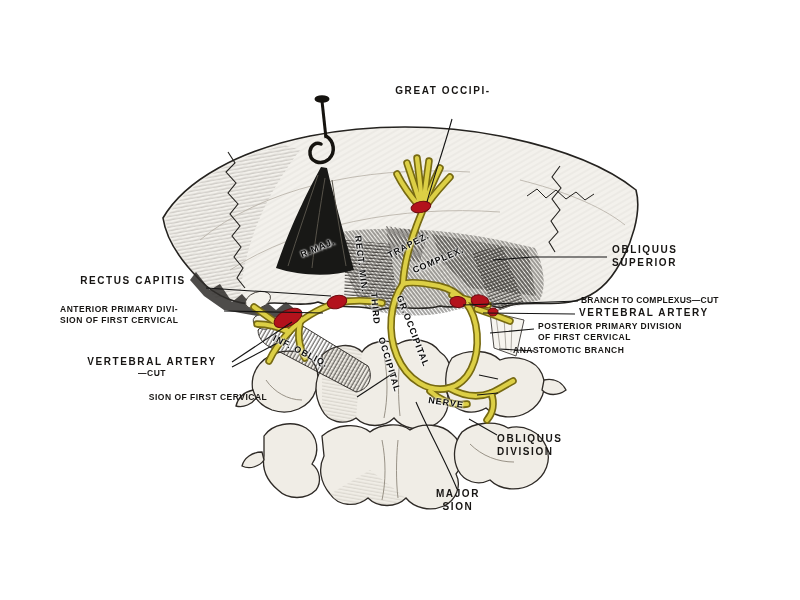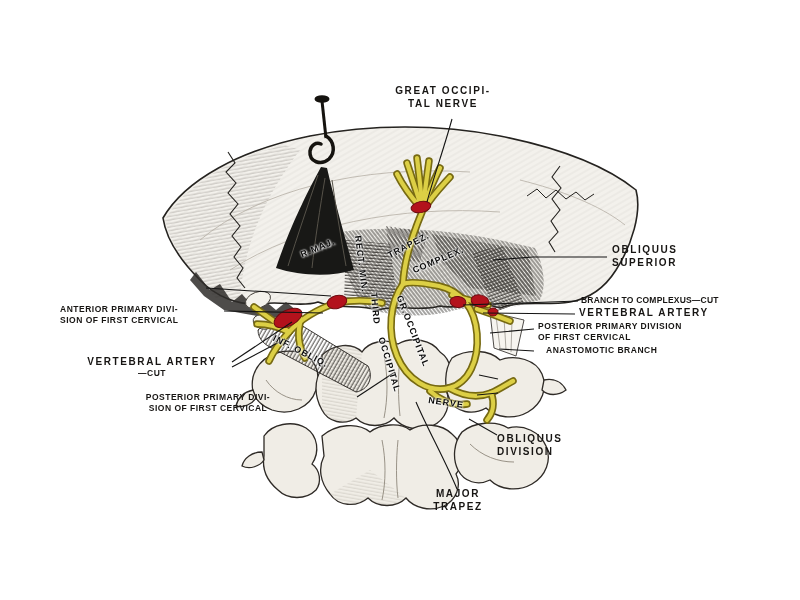--- a/index.html
+++ b/index.html
@@ -222,65 +222,64 @@
     <path d="M 206,288 L 331,296"></path>
     <path d="M 224,311 L 323,313"></path>
     <path d="M 232,362 L 292,322"></path>
     <path d="M 232,367 L 285,339"></path>
     <path d="M 357,397 L 395,372"></path>
   </g>
 </svg>
 
 <div class="lbl big center" style="left:368px;top:84px;width:150px">
   <div>GREAT OCCIPI-</div>
-  <div>TAL NERVE</div>
 </div>
 
 <div class="lbl big" style="left:612px;top:243px">
   <div>OBLIQUUS</div>
   <div>SUPERIOR</div>
 </div>
 
 <div class="lbl small xs" style="left:581px;top:295px">BRANCH TO COMPLEXUS—CUT</div>
 
 <div class="lbl big" style="left:579px;top:306px">VERTEBRAL ARTERY</div>
 
 <div class="lbl small" style="left:538px;top:321px">
   <div>POSTERIOR PRIMARY DIVISION</div>
   <div>OF FIRST CERVICAL</div>
 </div>
 
-<div class="lbl small" style="left:546px;top:345px">ANASTOMOTIC BRANCH</div>
+<div class="lbl small" style="left:513px;top:345px">ANASTOMOTIC BRANCH</div>
 
 
 <div class="lbl big" style="left:497px;top:432px">
   <div>OBLIQUUS</div>
   <div>DIVISION</div>
 </div>
 
 <div class="lbl big center" style="left:412px;top:487px;width:92px">
   <div>MAJOR</div>
-  <div>TRAPEZ</div>
+  <div>SION</div>
 </div>
 
 <div class="lbl big center" style="left:58px;top:274px;width:150px">
+  <div>RECTUS CAPITIS</div>
 </div>
 
 <div class="lbl small" style="left:60px;top:304px">
   <div>ANTERIOR PRIMARY DIVI-</div>
   <div>SION OF FIRST CERVICAL</div>
 </div>
 
 <div class="lbl center" style="left:72px;top:355px;width:160px">
   <div class="big">VERTEBRAL ARTERY</div>
   <div class="small">—CUT</div>
 </div>
 
 <div class="lbl small center" style="left:118px;top:392px;width:180px">
-  <div>POSTERIOR PRIMARY DIVI-</div>
   <div>SION OF FIRST CERVICAL</div>
 </div>
 
 <div class="ilbl" style="left:299px;top:250px;transform:rotate(-22deg)">R.MAJ.</div>
 <div class="ilbl" style="left:363px;top:235px;transform:rotate(83deg)">RECT. MIN.</div>
 <div class="ilbl" style="left:386px;top:251px;transform:rotate(-27deg)">TRAPEZ.</div>
 <div class="ilbl" style="left:411px;top:266px;transform:rotate(-23deg)">COMPLEX.</div>
 <div class="ilbl" style="left:379px;top:292px;transform:rotate(85deg)">THIRD</div>
 <div class="ilbl" style="left:386px;top:336px;transform:rotate(73deg)">OCCIPITAL</div>
 <div class="ilbl" style="left:429px;top:395px;transform:rotate(8deg)">NERVE</div>

